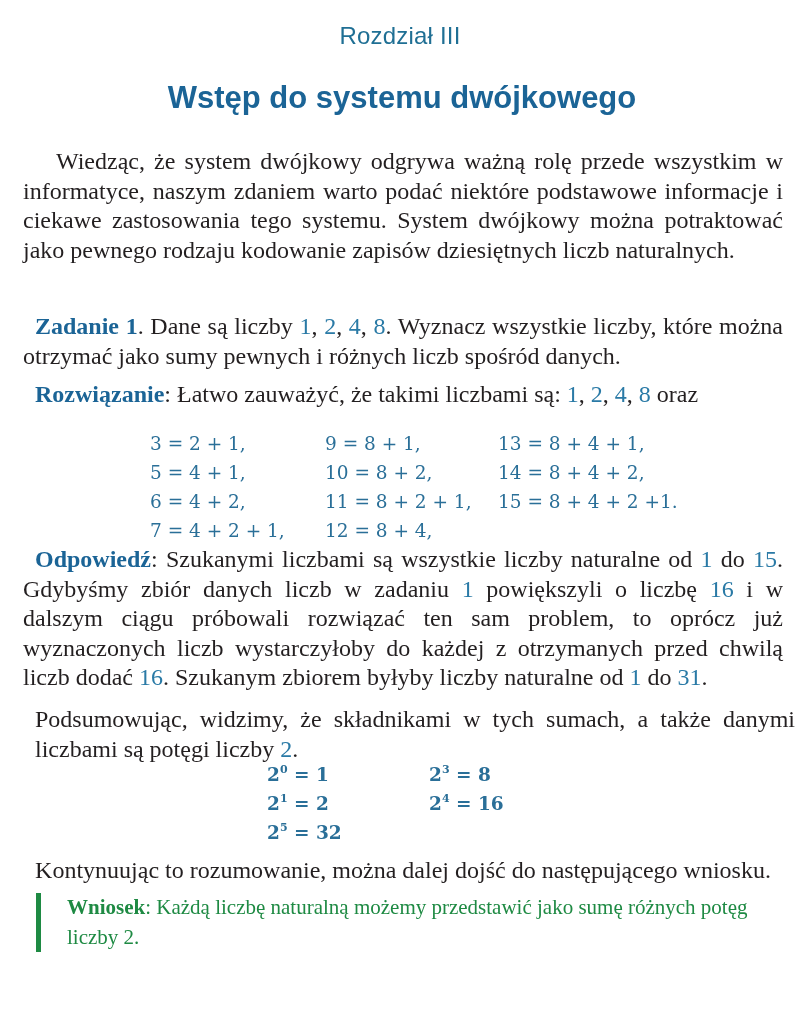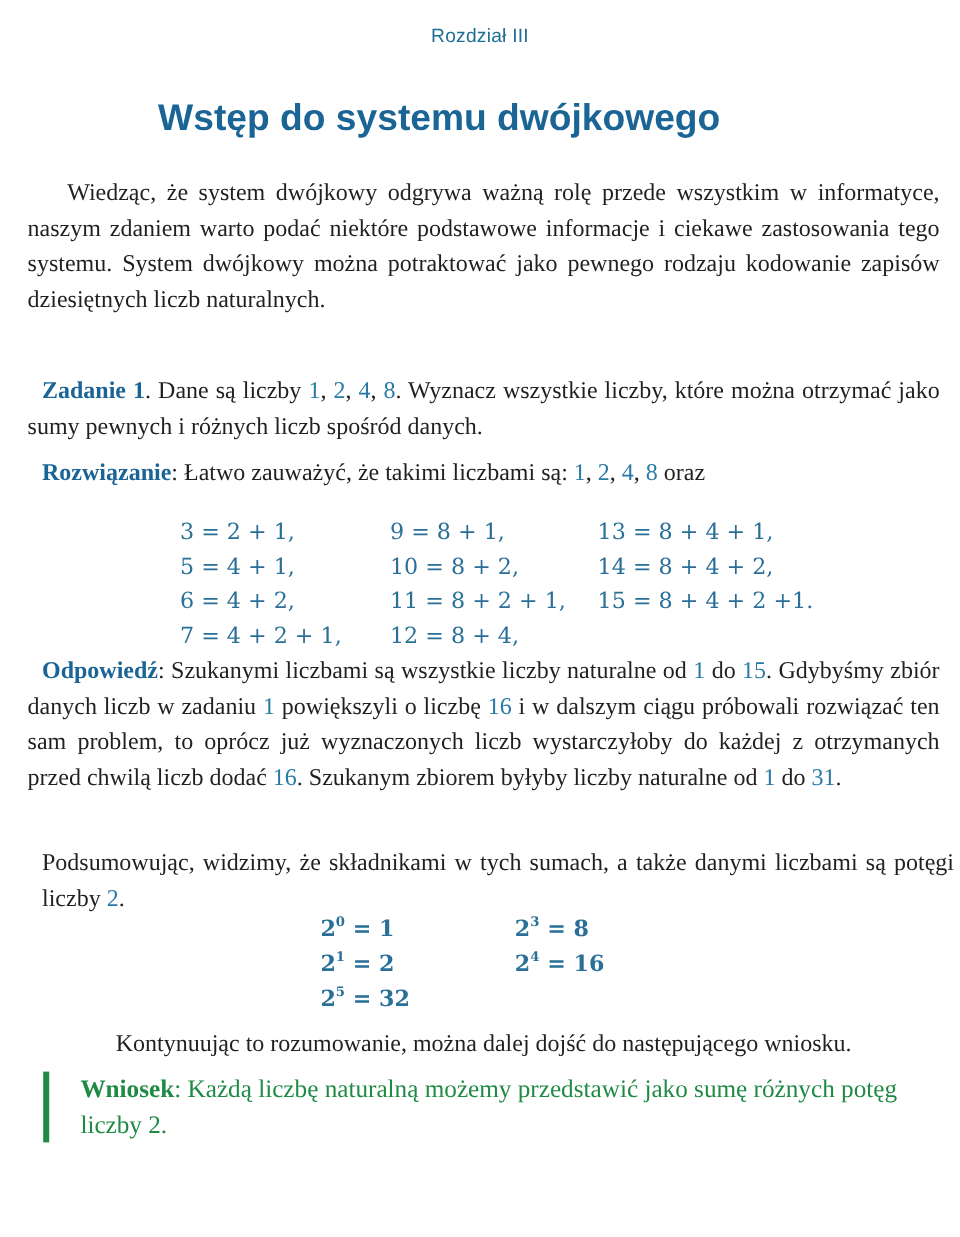--- a/index.html
+++ b/index.html
@@ -3,31 +3,32 @@
   <meta charset="utf-8">
   <style>
     html, body { margin: 0; padding: 0; background: #ffffff; }
     body {
       width: 800px; height: 1031px; overflow: hidden; position: relative;
       font-family: "Liberation Serif", "DejaVu Serif", serif;
       color: #231f20;
     }
     .chapter {
       position: absolute; top: 22px; left: 0; width: 800px; text-align: center;
-      font-family: "Liberation Sans", sans-serif; font-size: 16px; color: #1f6f94;
+      font-family: "Liberation Sans", sans-serif; font-size: 24px; color: #1f6f94;
       letter-spacing: 0.2px;
     }
     .title {
       position: absolute; top: 80px; left: 0; width: 732px; text-align: center;
       font-family: "Liberation Sans", sans-serif; font-weight: bold; font-size: 31px;
       color: #1b6496;
+      padding-left: 36px;
     }
     .para {
       position: absolute; left: 23px; width: 760px;
-      font-size: 20px; line-height: 29.5px; text-align: justify;
+      font-size: 24px; line-height: 29.5px; text-align: justify;
     }
     .indent { text-indent: 33px; }
     .blue { color: #2a7aa6; }
     .label { color: #1b6496; font-weight: bold; margin-left: 12px; }
     .eq-grid {
       position: absolute; left: 150px; top: 429px;
       display: grid; grid-template-columns: 175px 173px 200px;
       row-gap: 0px;
       font-family: "DejaVu Serif", serif; font-size: 18.5px; line-height: 29px;
       color: #2a6f98;

